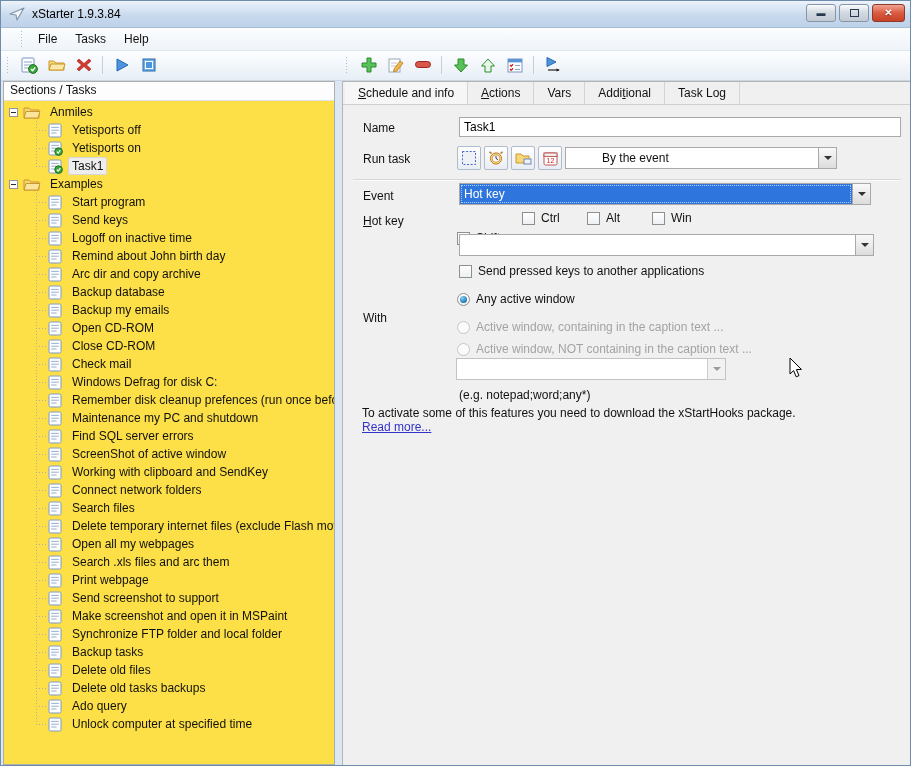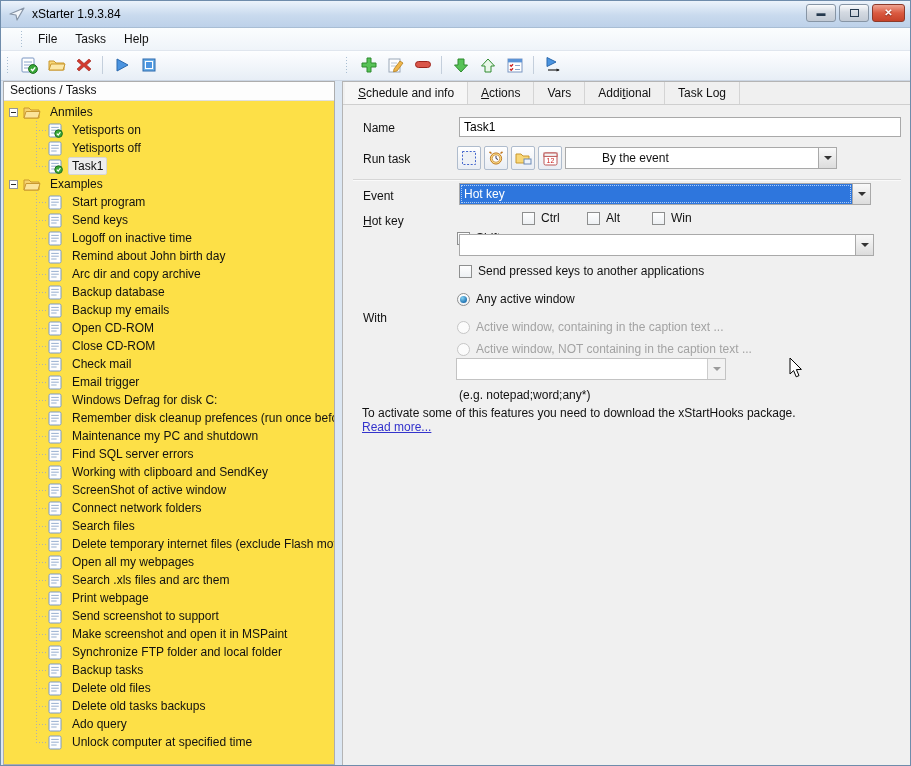--- a/index.html
+++ b/index.html
@@ -225,36 +225,36 @@
   </svg>
             <span class="tree-label">Anmiles</span>
           </div>
           <div class="tree-children">
             <div class="tree-row child">
               <svg class="ticon" width="15" height="15" viewBox="0 0 15 15">
     <rect x="1" y="1" width="12" height="13" rx="1.5" fill="#fdfdfd" stroke="#7a9ac9"></rect>
     <line x1="3.2" y1="4.4" x2="10.8" y2="4.4" stroke="#97afd0"></line>
     <line x1="3.2" y1="7.2" x2="10.8" y2="7.2" stroke="#97afd0"></line>
     <line x1="3.2" y1="10" x2="8.6" y2="10" stroke="#97afd0"></line>
+
+  </svg>
+              <span class="tree-label">Yetisports off</span>
+            </div>
+            <div class="tree-row child">
+              <svg class="ticon" width="15" height="15" viewBox="0 0 15 15">
+    <rect x="1" y="1" width="12" height="13" rx="1.5" fill="#fdfdfd" stroke="#7a9ac9"></rect>
+    <line x1="3.2" y1="4.4" x2="10.8" y2="4.4" stroke="#97afd0"></line>
+    <line x1="3.2" y1="7.2" x2="10.8" y2="7.2" stroke="#97afd0"></line>
+    <line x1="3.2" y1="10" x2="8.6" y2="10" stroke="#97afd0"></line>
     <g class="chk">
                   <circle cx="10.6" cy="10.6" r="3.8" fill="#38a838" stroke="#1f7020"></circle>
       <polyline points="8.8,10.6 10.2,12 12.4,9.2" fill="none" stroke="#fff" stroke-width="1.2"></polyline>
                 </g>
   </svg>
               <span class="tree-label">Yetisports on</span>
-            </div>
-            <div class="tree-row child">
-              <svg class="ticon" width="15" height="15" viewBox="0 0 15 15">
-    <rect x="1" y="1" width="12" height="13" rx="1.5" fill="#fdfdfd" stroke="#7a9ac9"></rect>
-    <line x1="3.2" y1="4.4" x2="10.8" y2="4.4" stroke="#97afd0"></line>
-    <line x1="3.2" y1="7.2" x2="10.8" y2="7.2" stroke="#97afd0"></line>
-    <line x1="3.2" y1="10" x2="8.6" y2="10" stroke="#97afd0"></line>
-
-  </svg>
-              <span class="tree-label">Yetisports off</span>
             </div>
             <div class="tree-row child selected">
               <svg class="ticon" width="15" height="15" viewBox="0 0 15 15">
     <rect x="1" y="1" width="12" height="13" rx="1.5" fill="#fdfdfd" stroke="#7a9ac9"></rect>
     <line x1="3.2" y1="4.4" x2="10.8" y2="4.4" stroke="#97afd0"></line>
     <line x1="3.2" y1="7.2" x2="10.8" y2="7.2" stroke="#97afd0"></line>
     <line x1="3.2" y1="10" x2="8.6" y2="10" stroke="#97afd0"></line>
     <g class="chk">
                   <circle cx="10.6" cy="10.6" r="3.8" fill="#38a838" stroke="#1f7020"></circle>
       <polyline points="8.8,10.6 10.2,12 12.4,9.2" fill="none" stroke="#fff" stroke-width="1.2"></polyline>
@@ -373,30 +373,20 @@
               <span class="tree-label">Check mail</span>
             </div>
             <div class="tree-row child">
               <svg class="ticon" width="15" height="15" viewBox="0 0 15 15">
     <rect x="1" y="1" width="12" height="13" rx="1.5" fill="#fdfdfd" stroke="#7a9ac9"></rect>
     <line x1="3.2" y1="4.4" x2="10.8" y2="4.4" stroke="#97afd0"></line>
     <line x1="3.2" y1="7.2" x2="10.8" y2="7.2" stroke="#97afd0"></line>
     <line x1="3.2" y1="10" x2="8.6" y2="10" stroke="#97afd0"></line>
 
   </svg>
-              <span class="tree-label">Email trigger</span>
-            </div>
-            <div class="tree-row child">
-              <svg class="ticon" width="15" height="15" viewBox="0 0 15 15">
-    <rect x="1" y="1" width="12" height="13" rx="1.5" fill="#fdfdfd" stroke="#7a9ac9"></rect>
-    <line x1="3.2" y1="4.4" x2="10.8" y2="4.4" stroke="#97afd0"></line>
-    <line x1="3.2" y1="7.2" x2="10.8" y2="7.2" stroke="#97afd0"></line>
-    <line x1="3.2" y1="10" x2="8.6" y2="10" stroke="#97afd0"></line>
-
-  </svg>
               <span class="tree-label">Windows Defrag for disk C:</span>
             </div>
             <div class="tree-row child">
               <svg class="ticon" width="15" height="15" viewBox="0 0 15 15">
     <rect x="1" y="1" width="12" height="13" rx="1.5" fill="#fdfdfd" stroke="#7a9ac9"></rect>
     <line x1="3.2" y1="4.4" x2="10.8" y2="4.4" stroke="#97afd0"></line>
     <line x1="3.2" y1="7.2" x2="10.8" y2="7.2" stroke="#97afd0"></line>
     <line x1="3.2" y1="10" x2="8.6" y2="10" stroke="#97afd0"></line>
 
   </svg>
@@ -423,31 +413,31 @@
               <span class="tree-label">Find SQL server errors</span>
             </div>
             <div class="tree-row child">
               <svg class="ticon" width="15" height="15" viewBox="0 0 15 15">
     <rect x="1" y="1" width="12" height="13" rx="1.5" fill="#fdfdfd" stroke="#7a9ac9"></rect>
     <line x1="3.2" y1="4.4" x2="10.8" y2="4.4" stroke="#97afd0"></line>
     <line x1="3.2" y1="7.2" x2="10.8" y2="7.2" stroke="#97afd0"></line>
     <line x1="3.2" y1="10" x2="8.6" y2="10" stroke="#97afd0"></line>
 
   </svg>
+              <span class="tree-label">ScreenShot of active window</span>
+            </div>
+            <div class="tree-row child">
+              <svg class="ticon" width="15" height="15" viewBox="0 0 15 15">
+    <rect x="1" y="1" width="12" height="13" rx="1.5" fill="#fdfdfd" stroke="#7a9ac9"></rect>
+    <line x1="3.2" y1="4.4" x2="10.8" y2="4.4" stroke="#97afd0"></line>
+    <line x1="3.2" y1="7.2" x2="10.8" y2="7.2" stroke="#97afd0"></line>
+    <line x1="3.2" y1="10" x2="8.6" y2="10" stroke="#97afd0"></line>
+
+  </svg>
               <span class="tree-label">Working with clipboard and SendKey</span>
-            </div>
-            <div class="tree-row child">
-              <svg class="ticon" width="15" height="15" viewBox="0 0 15 15">
-    <rect x="1" y="1" width="12" height="13" rx="1.5" fill="#fdfdfd" stroke="#7a9ac9"></rect>
-    <line x1="3.2" y1="4.4" x2="10.8" y2="4.4" stroke="#97afd0"></line>
-    <line x1="3.2" y1="7.2" x2="10.8" y2="7.2" stroke="#97afd0"></line>
-    <line x1="3.2" y1="10" x2="8.6" y2="10" stroke="#97afd0"></line>
-
-  </svg>
-              <span class="tree-label">ScreenShot of active window</span>
             </div>
             <div class="tree-row child">
               <svg class="ticon" width="15" height="15" viewBox="0 0 15 15">
     <rect x="1" y="1" width="12" height="13" rx="1.5" fill="#fdfdfd" stroke="#7a9ac9"></rect>
     <line x1="3.2" y1="4.4" x2="10.8" y2="4.4" stroke="#97afd0"></line>
     <line x1="3.2" y1="7.2" x2="10.8" y2="7.2" stroke="#97afd0"></line>
     <line x1="3.2" y1="10" x2="8.6" y2="10" stroke="#97afd0"></line>
 
   </svg>
               <span class="tree-label">Connect network folders</span>

